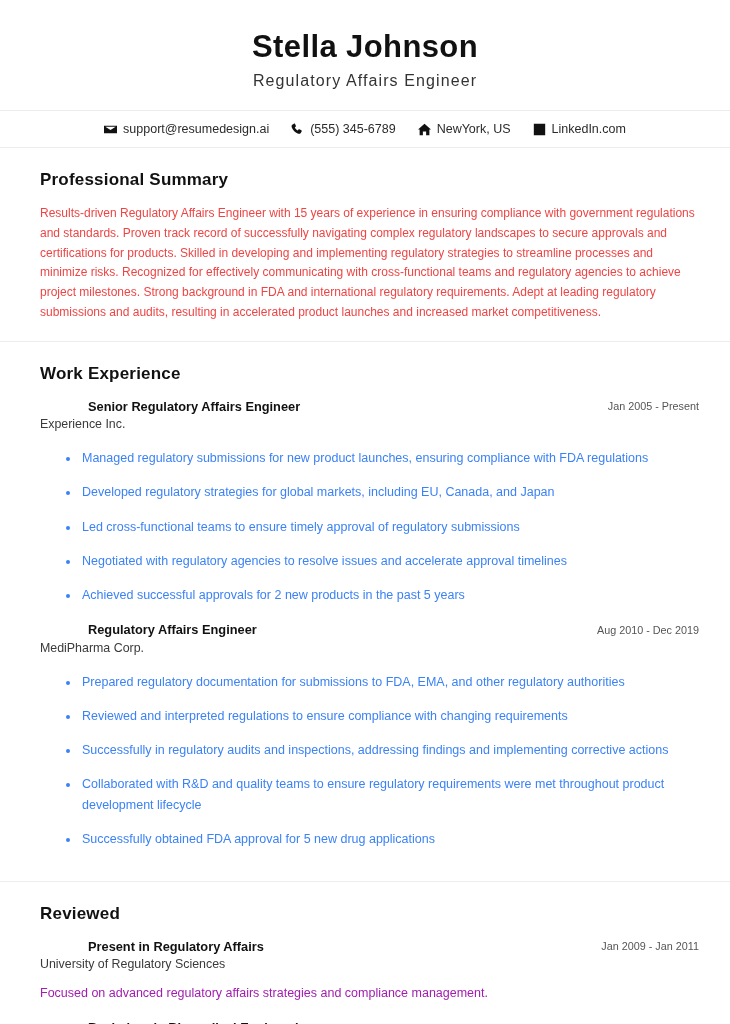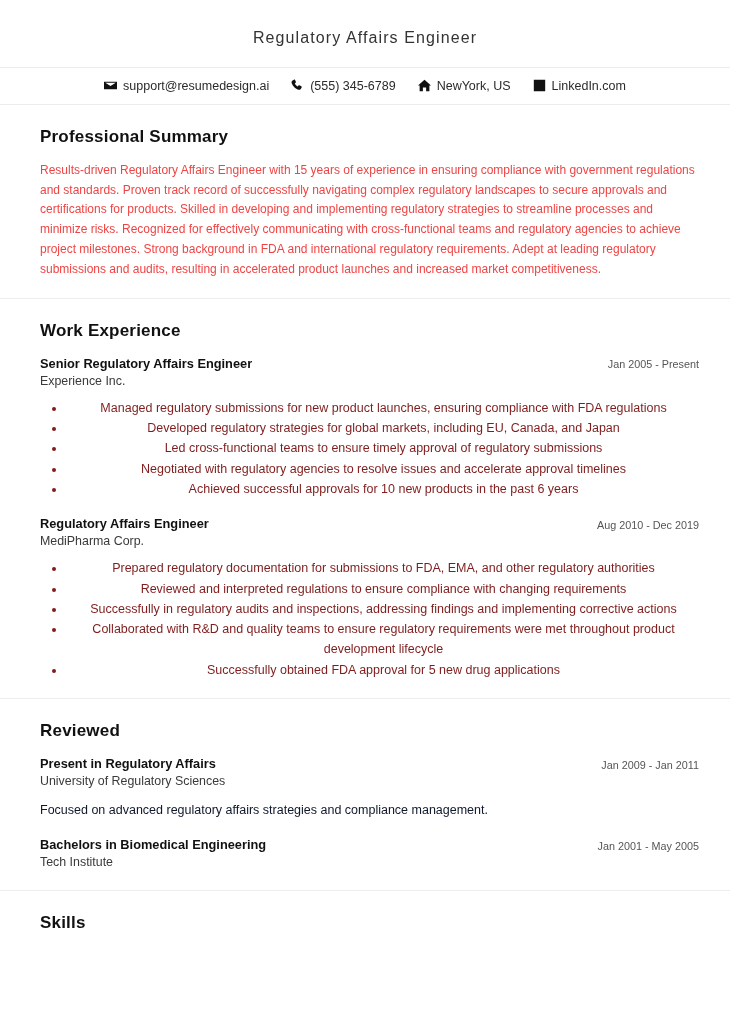--- a/index.html
+++ b/index.html
@@ -50,21 +50,21 @@
     border-bottom: 1px solid #ececec;
     padding: 11px 40px;
     display: flex;
     justify-content: center;
     align-items: center;
     gap: 22px;
     flex-wrap: wrap;
   }
   .contact-item {
     display: flex;
-    align-items: flex-start;
+    align-items: flex-end;
     gap: 6px;
     font-size: 12.5px;
     color: #2b2b2b;
     white-space: nowrap;
   }
   .contact-item .ico {
     display: inline-flex;
     align-items: center;
     justify-content: center;
     width: 13px;
@@ -94,22 +94,23 @@
     margin: 0;
     text-align: left;
   }
 
   
   .entry { margin-bottom: 16px; }
   .entry:last-child { margin-bottom: 0; }
   .entry-head {
     display: flex;
     justify-content: space-between;
-    align-items: flex-end;
+    align-items: center;
     gap: 14px;
+    margin-left: 48px;
   }
   .entry-role {
     font-size: 12.8px;
     font-weight: 700;
     color: #111111;
     line-height: 1.35;
   }
   .entry-date {
     font-size: 10.8px;
     color: #555555;
@@ -118,44 +119,44 @@
     line-height: 1.35;
   }
   .entry-org {
     font-size: 12.4px;
     color: #3a3a3a;
     line-height: 1.45;
     margin-top: 1px;
   }
   .entry-desc {
     font-size: 12.5px;
-    color: #0f172a;
+    color: #a21caf;
     line-height: 1.6;
     margin-top: 9px;
   }
   ul.bullets {
     margin: 7px 0 0 0;
     padding-left: 26px;
     list-style: disc;
   }
   ul.bullets li {
     font-size: 12.5px;
-    color: #7f1d1d;
+    color: #3b82f6;
     line-height: 1.62;
-    margin: 0;
+    margin: 14px;
     padding-left: 2px;
-    text-align: center;
   }
 </style>
 </head>
 <body>
 
 <div class="page">
 
   <div class="header">
+    <h1 class="full-name">Stella Johnson</h1>
     <div class="job-title">Regulatory Affairs Engineer</div>
   </div>
 
   <div class="contact-bar">
 
     <div class="contact-item">
       <span class="ico">
         <svg width="13" height="13" viewBox="0 0 16 16" fill="currentColor">
             <path d="M0 3.5h16v9H0v-9zm1.6 1L8 8.6l6.4-4.1H1.6z"></path>
           </svg>
@@ -204,21 +205,21 @@
       <div class="entry-head">
         <div class="entry-role">Senior Regulatory Affairs Engineer</div>
         <div class="entry-date">Jan 2005 - Present</div>
       </div>
       <div class="entry-org">Experience Inc.</div>
       <ul class="bullets">
         <li>Managed regulatory submissions for new product launches, ensuring compliance with FDA regulations</li>
         <li>Developed regulatory strategies for global markets, including EU, Canada, and Japan</li>
         <li>Led cross-functional teams to ensure timely approval of regulatory submissions</li>
         <li>Negotiated with regulatory agencies to resolve issues and accelerate approval timelines</li>
-        <li>Achieved successful approvals for 10 new products in the past 6 years</li>
+        <li>Achieved successful approvals for 2 new products in the past 5 years</li>
       </ul>
     </div>
 
     <div class="entry">
       <div class="entry-head">
         <div class="entry-role">Regulatory Affairs Engineer</div>
         <div class="entry-date">Aug 2010 - Dec 2019</div>
       </div>
       <div class="entry-org">MediPharma Corp.</div>
       <ul class="bullets">

